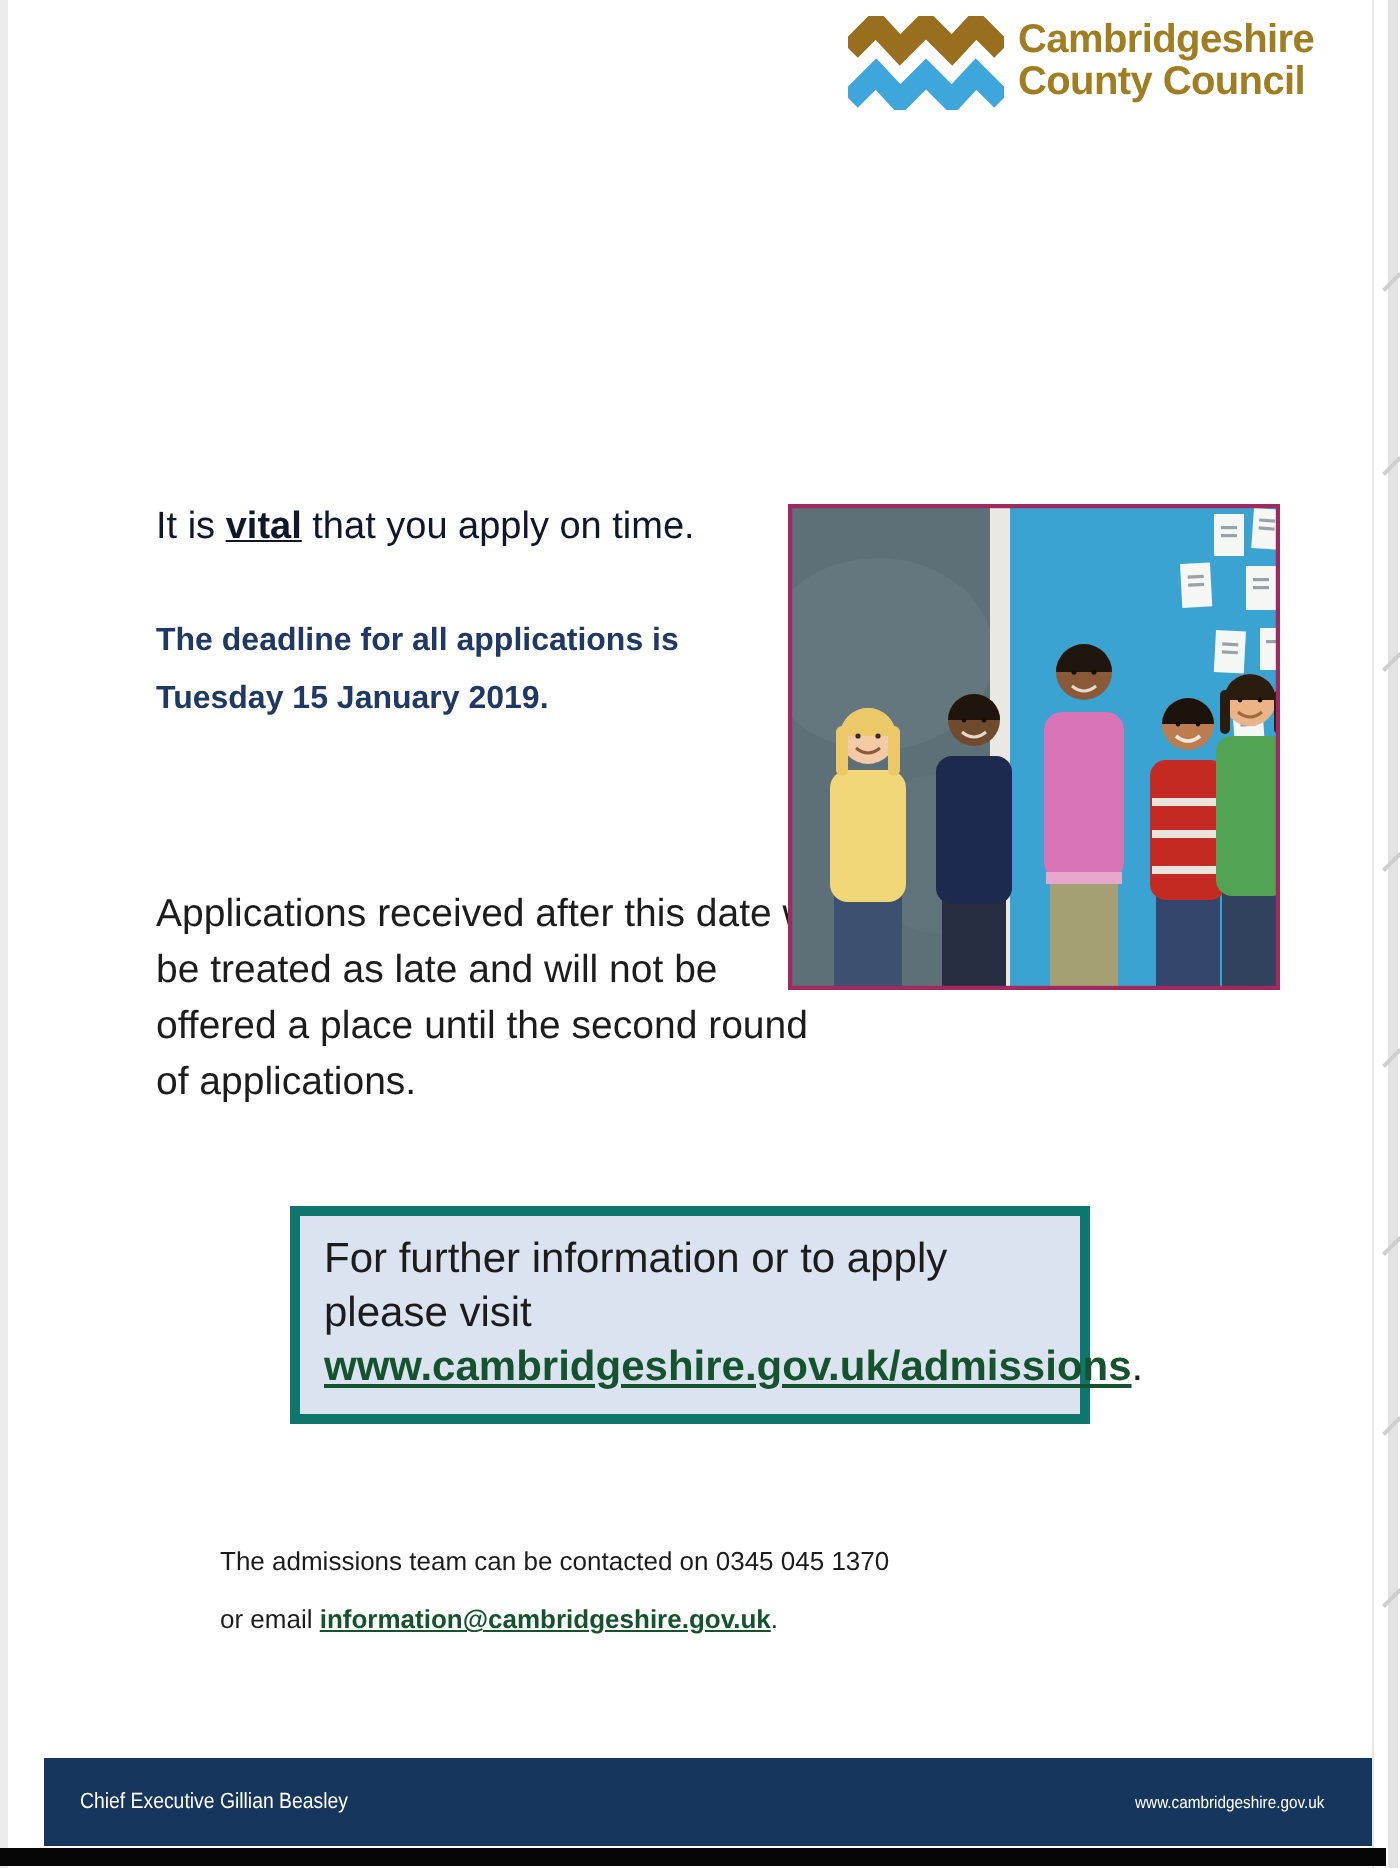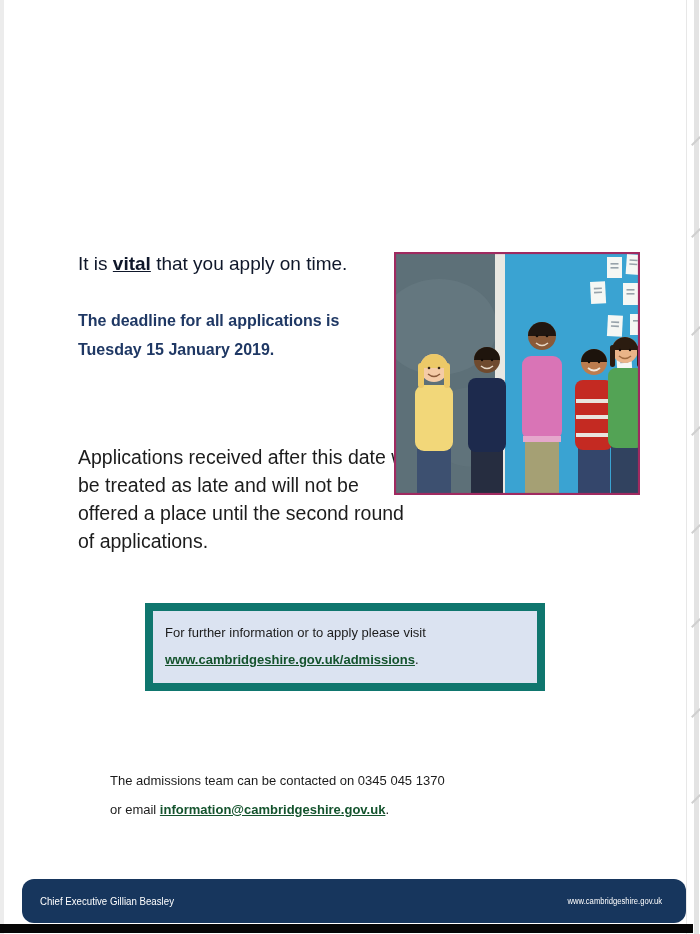--- a/index.html
+++ b/index.html
@@ -32,32 +32,32 @@
   .deadline { position:absolute; left:78px; top:307px; width:312px;
               color:#1f3864; font-weight:700; font-size:16px; line-height:28.5px; }
   .late { position:absolute; left:78px; top:443px; width:344px;
           font-size:19.5px; line-height:28px; color:#1c1c1c; }
 
   
   .photo { position:absolute; left:394px; top:252px; width:246px; height:243px; }
 
   
   .info-box { position:absolute; left:145px; top:603px; width:400px;
-              background:#dbe3f1; border:8px solid #0f766e; padding:8px 10px 10px 12px;
-              font-size:13px; line-height:27px; color:#1c1c1c; }
+              background:#dbe3f1; border:5px solid #0f766e; padding:8px 10px 10px 12px;
+              font-size:21px; line-height:27px; color:#1c1c1c; }
   .info-box a, .contact a { color:#14532d; font-weight:700; text-decoration:underline; }
 
   
   .contact { position:absolute; left:78px; top:766px; width:560px;
              font-size:13px; line-height:29px; color:#1c1c1c;margin-left:32px; }
 
   
   .footer-bar { position:absolute; left:22px; top:879px; width:664px; height:44px;
                 background:#17365d; display:flex; align-items:center;
-                justify-content:space-between; padding:0 24px 0 18px;border-radius:12px; }
+                justify-content:space-between; padding:0 24px 0 18px; }
   .footer-left  { color:#ffffff; font-size:11px; transform:scaleX(.88); transform-origin:left center; }
   .footer-right { color:#ffffff; font-size:8.5px; transform:scaleX(.9); transform-origin:right center; }
   .bottom-bar { position:absolute; left:0; top:924px; width:693px; height:9px; background:#060606; }
 </style>
 </head>
 <body>
 
 <div class="page">
 
   <div class="edge-left"></div>
@@ -65,20 +65,30 @@
   <div class="edge-band"></div>
   <div class="edge-mark" style="top:140px"></div>
   <div class="edge-mark" style="top:232px"></div>
   <div class="edge-mark" style="top:330px"></div>
   <div class="edge-mark" style="top:430px"></div>
   <div class="edge-mark" style="top:528px"></div>
   <div class="edge-mark" style="top:622px"></div>
   <div class="edge-mark" style="top:712px"></div>
   <div class="edge-mark" style="top:798px"></div>
 
+  <div class="logo">
+    <svg class="logo-mark" viewBox="0 0 78 47">
+      <polyline points="1,17 14,4 26,17 39,4 52,17 64,4 77,17" fill="none" stroke="#996e1e" stroke-width="11"></polyline>
+      <polyline points="1,30 14,17 26,30 39,17 52,30 64,17 77,30" fill="none" stroke="#3fa6db" stroke-width="11" transform="translate(0,12)"></polyline>
+    </svg>
+    <div class="logo-text">
+      <div>Cambridgeshire</div>
+      <div>County Council</div>
+    </div>
+  </div>
 
   <h1 class="title">
   </h1>
 
   <p class="intro"><span>It is </span><span class="em">vital</span><span> that you apply on time.</span></p>
 
   <p class="deadline">The deadline for all applications is Tuesday 15 January 2019.</p>
 
   <p class="late">Applications received after this date will be treated as late and will not be offered a place until the second round of applications.</p>
 

